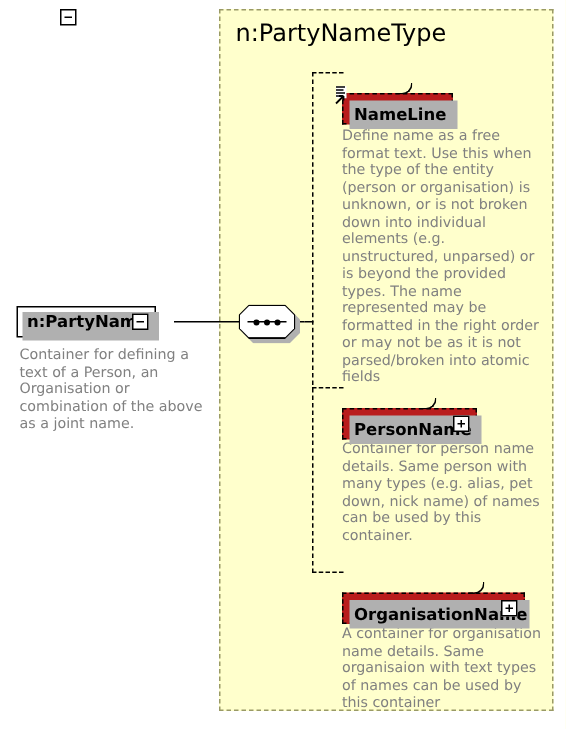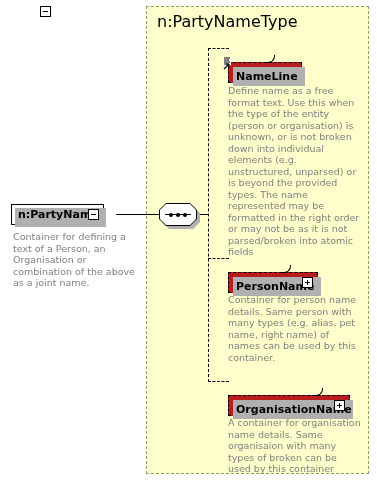--- a/index.html
+++ b/index.html
@@ -318,22 +318,22 @@
 <div id="nameline-occurs" class="occurs">0..∞</div>
 <div id="nameline-annotation" class="child-annotation">Define name as a free format text. Use this when the type of the entity (person or organisation) is unknown, or is not broken down into individual elements (e.g. unstructured, unparsed) or is beyond the provided types. The name represented may be formatted in the right order or may not be as it is not parsed/broken into atomic fields</div>
 
 <div id="personname-box" class="child-box">
   <span class="shadow"></span>
   <span class="elem-label">PersonName</span>
   <span class="toggle plus" style="right:4px; top:4px;"></span>
 </div>
 <span id="personname-tail" class="occ-tail"></span>
 <div id="personname-occurs" class="occurs">0..∞</div>
-<div id="personname-annotation" class="child-annotation">Container for person name details. Same person with many types (e.g. alias, pet name, right name)  of names can be used by this container.</div>
+<div id="personname-annotation" class="child-annotation">Container for person name details. Same person with many types (e.g. alias, pet down, nick name)  of names can be used by this container.</div>
 
 <div id="organisationname-box" class="child-box">
   <span class="shadow"></span>
   <span class="elem-label">OrganisationName</span>
   <span class="toggle plus" style="right:4px; top:4px;"></span>
 </div>
 <span id="organisationname-tail" class="occ-tail"></span>
 <div id="organisationname-occurs" class="occurs">0..∞</div>
-<div id="organisationname-annotation" class="child-annotation">A container for organisation name details. Same organisaion with many types of broken can be used by this container</div>
+<div id="organisationname-annotation" class="child-annotation">A container for organisation name details. Same organisaion with text types of names can be used by this container</div>
 
 </body></html>

